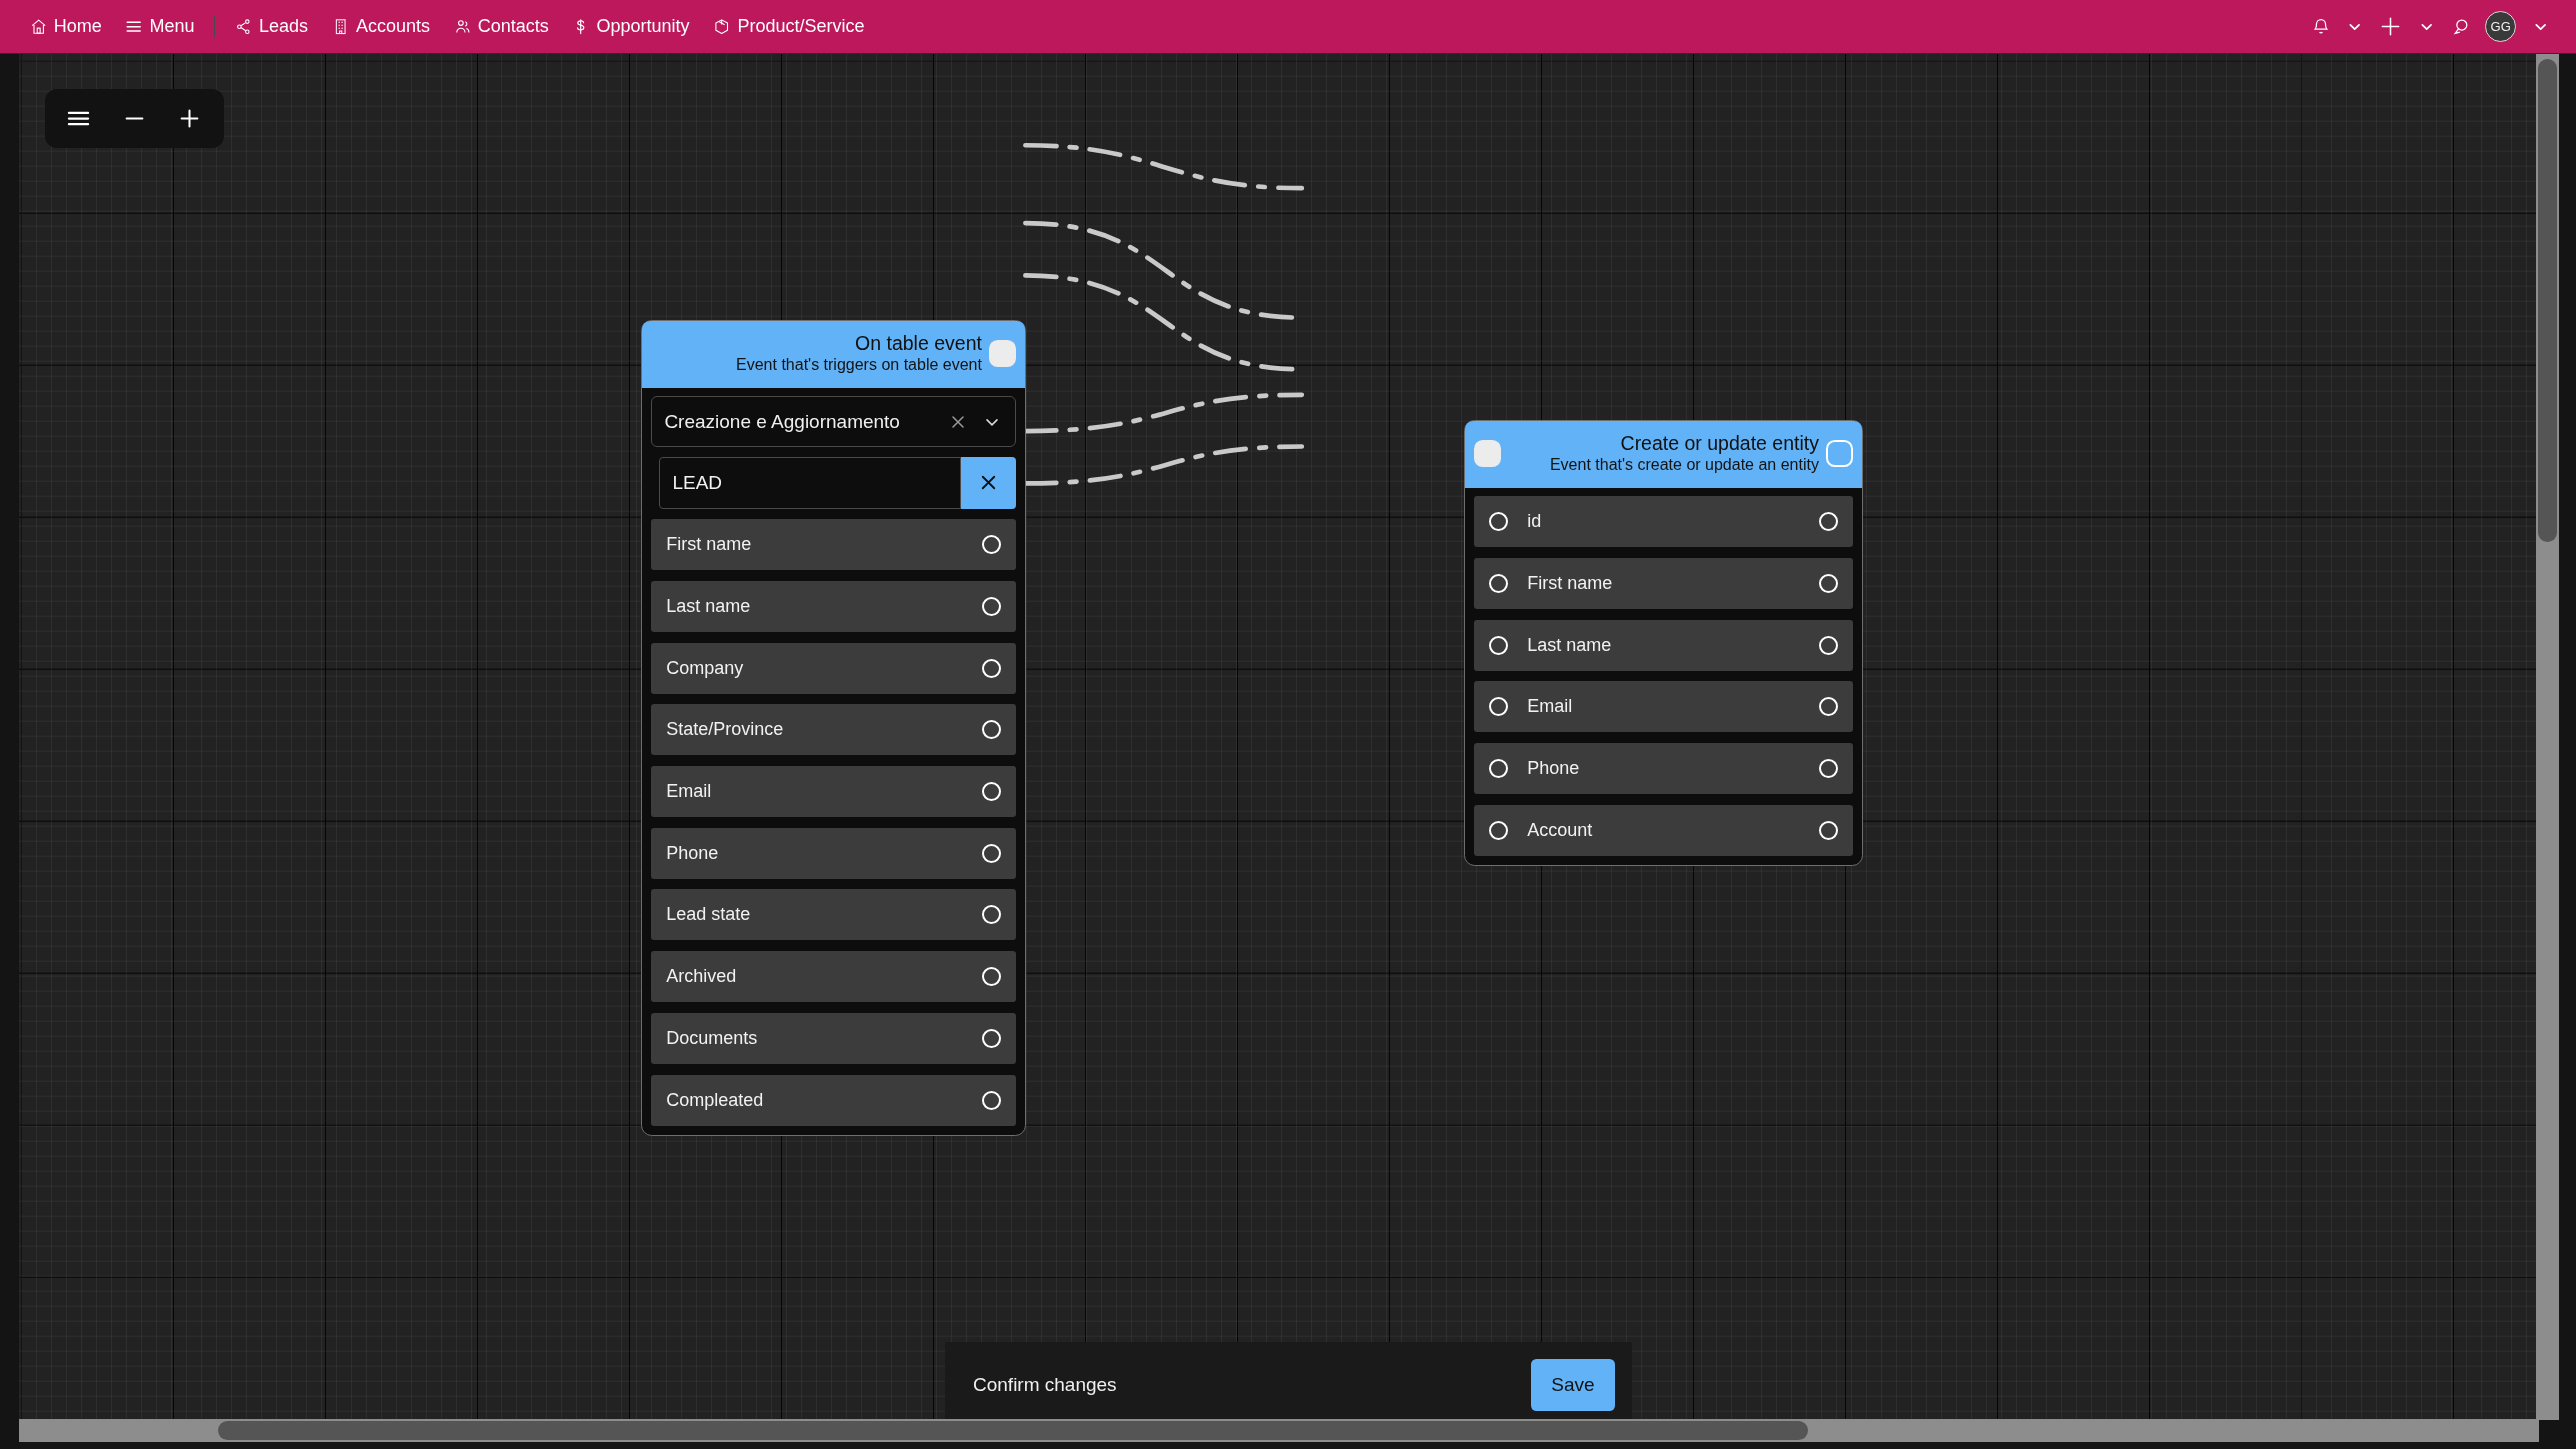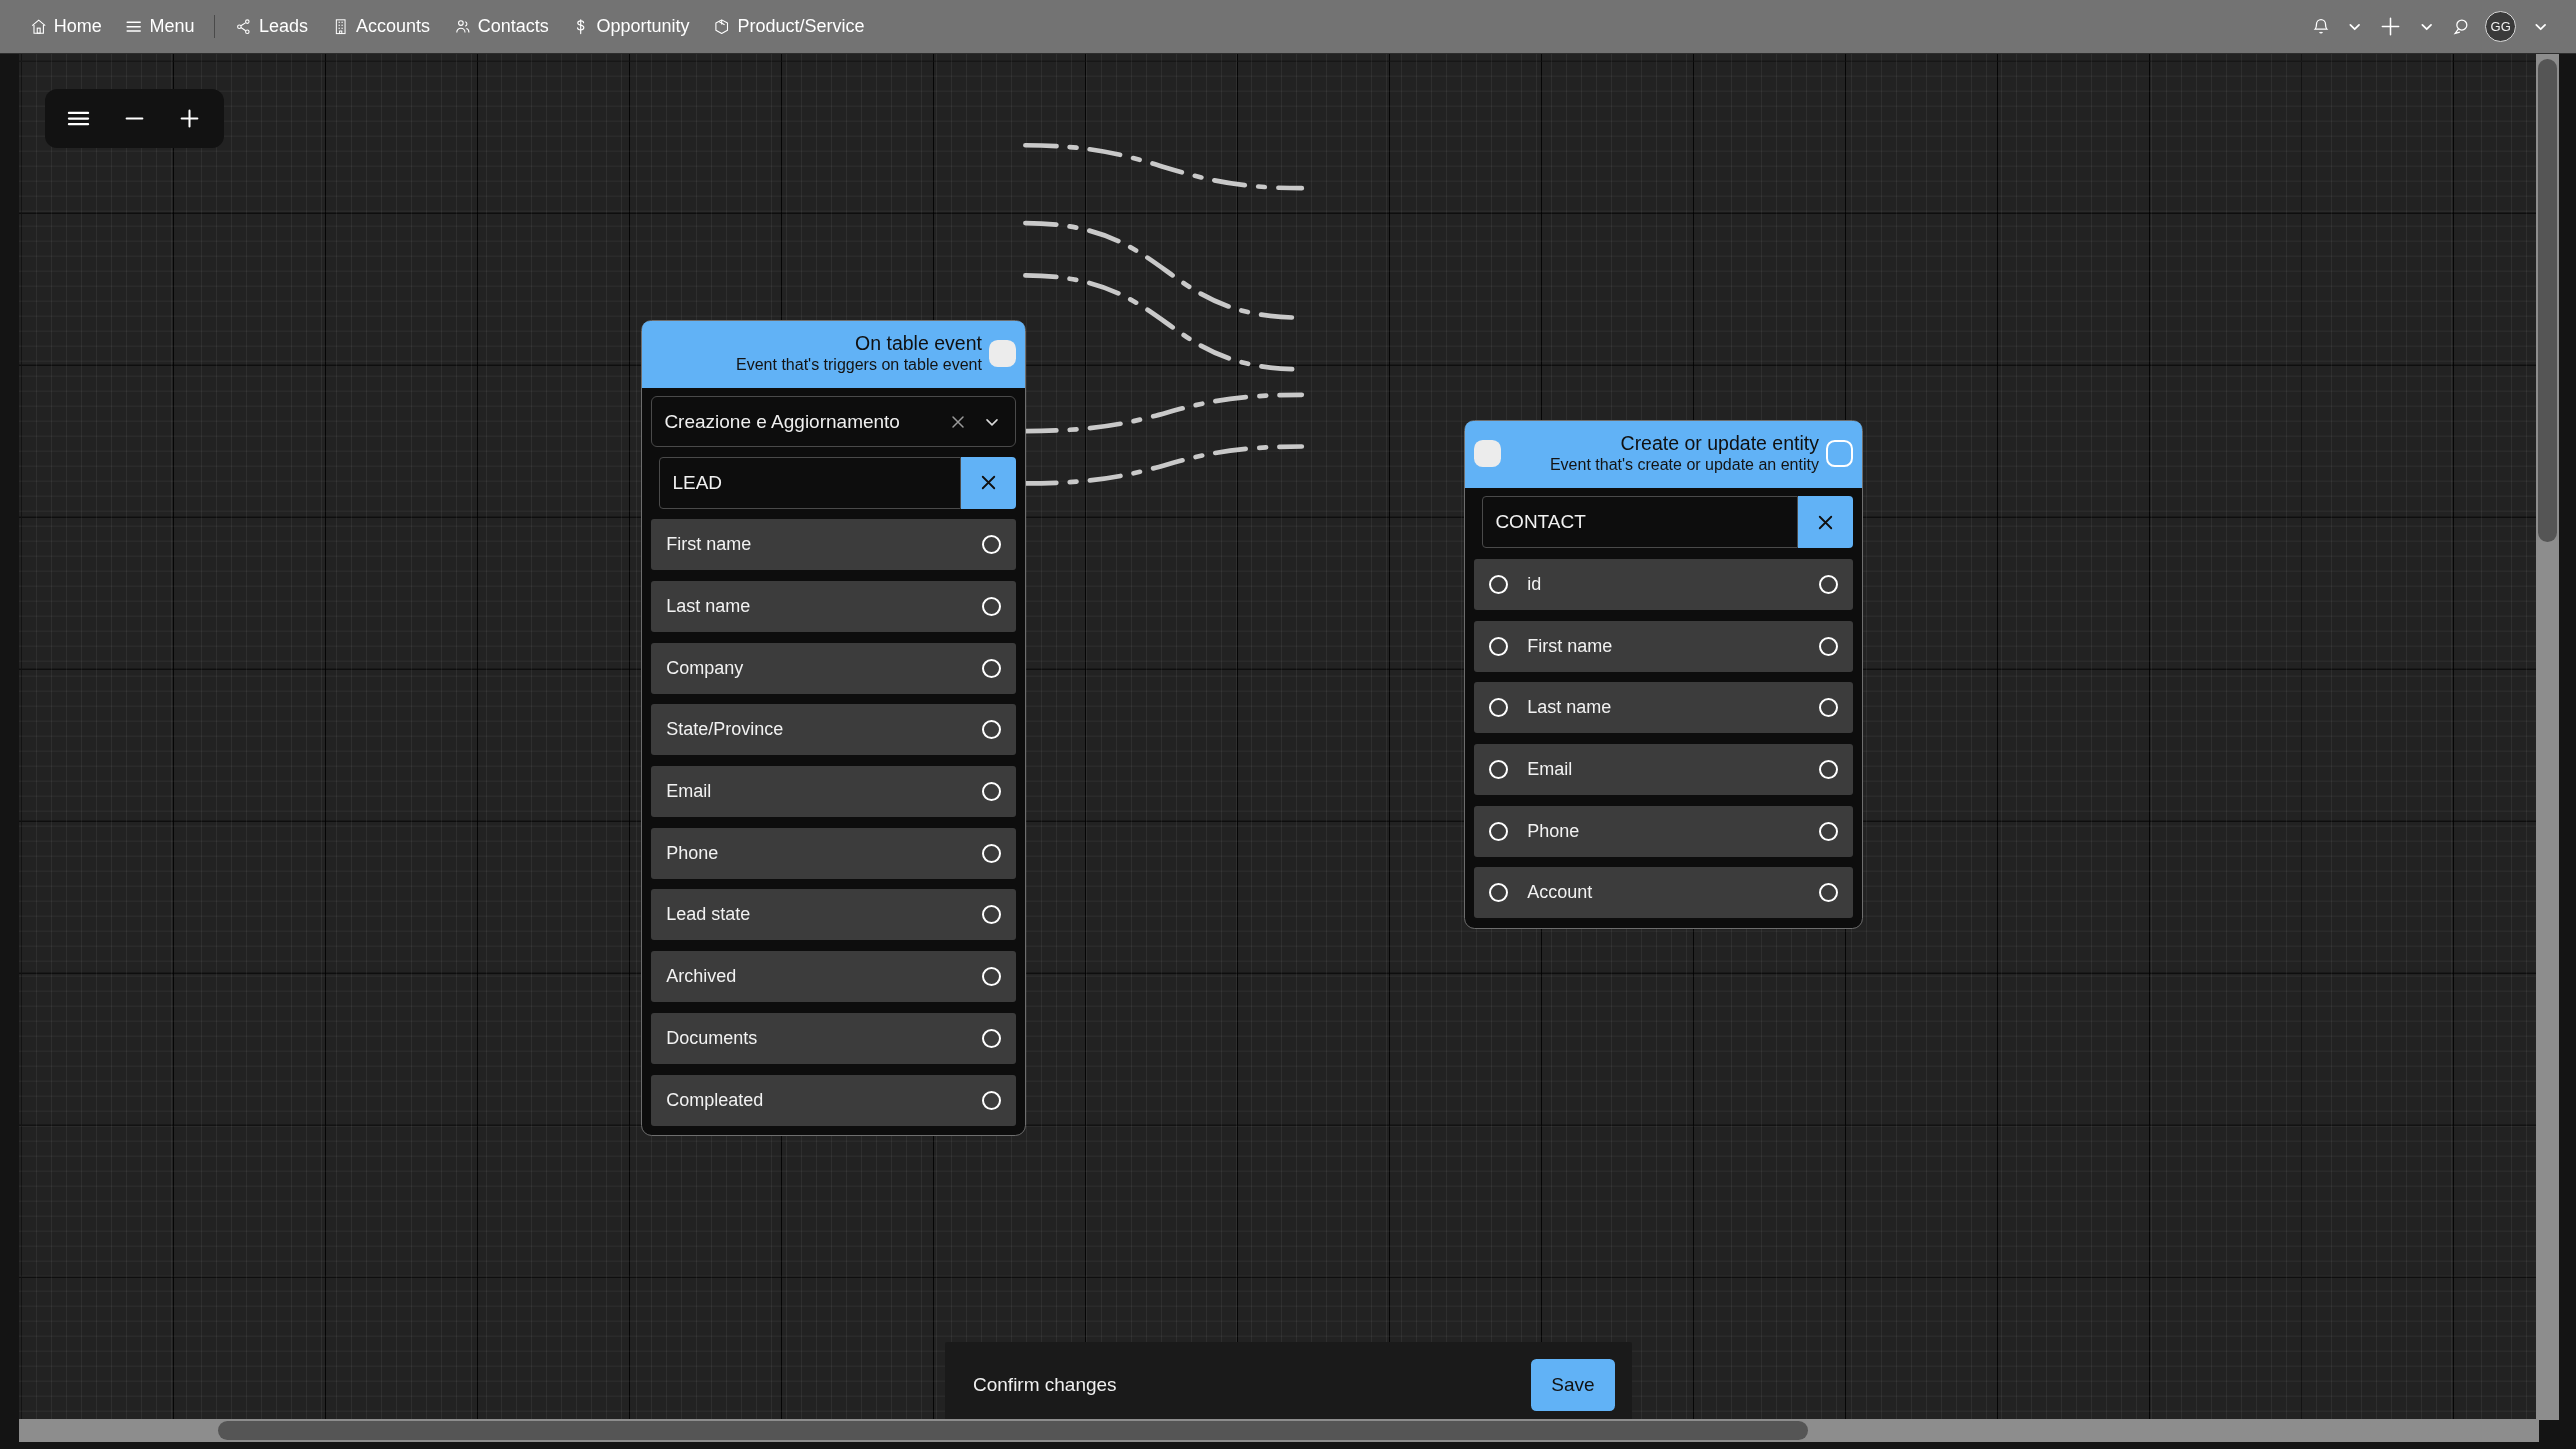--- a/index.html
+++ b/index.html
@@ -8,21 +8,21 @@
     width: 2576px; height: 1449px;
     background: #141414;
     font-family: "Liberation Sans", sans-serif;
     overflow: hidden;
   }
 
   
   .topnav {
     position: absolute; top: 0; left: 0;
     width: 2576px; height: 54px;
-    background: #737373;
+    background: #be185d;
     border-bottom: 0.7px solid #2d2d2d;
     display: flex; align-items: center;
     padding: 0 20px 0 17.4px;
     z-index: 50;
   }
   .nav-left { display: flex; align-items: center; gap: 0; }
   .nav-item {
     display: flex; align-items: center; gap: 6px;
     padding: 0 11.4px; height: 35px;
     color: #ffffff; font-size: 18px; font-weight: 400;
@@ -448,28 +448,20 @@
       <div class="node-head">
         <div class="port-sq-filled head-port-l"></div>
         <div class="node-head-txt">
           <div class="node-title">Create or update entity</div>
           <div class="node-sub">Event that's create or update an entity</div>
         </div>
         <div class="port-sq-open head-port-r"></div>
       </div>
 
       <div class="node-body">
-        <div class="entity-row">
-          <div class="entity-input">CONTACT</div>
-          <div class="entity-clear">
-            <svg width="23" height="23" viewBox="0 0 24 24" stroke="#101010" stroke-width="1.9" stroke-linecap="round">
-              <path d="M6 6l12 12M18 6L6 18"></path>
-            </svg>
-          </div>
-        </div>
 
         <div>
           <div class="field has-left">
             <span class="port-c"></span>
             <span class="field-label">id</span>
             <span class="port-c"></span>
           </div>
           <div class="field has-left">
             <span class="port-c"></span>
             <span class="field-label">First name</span>

